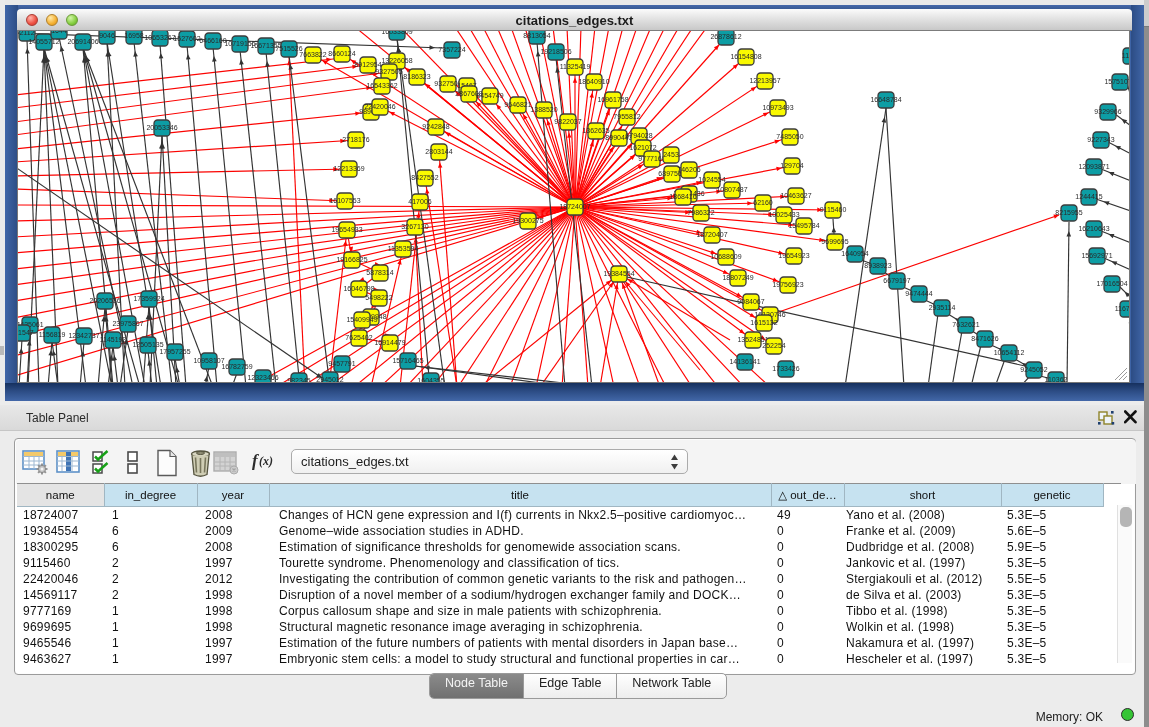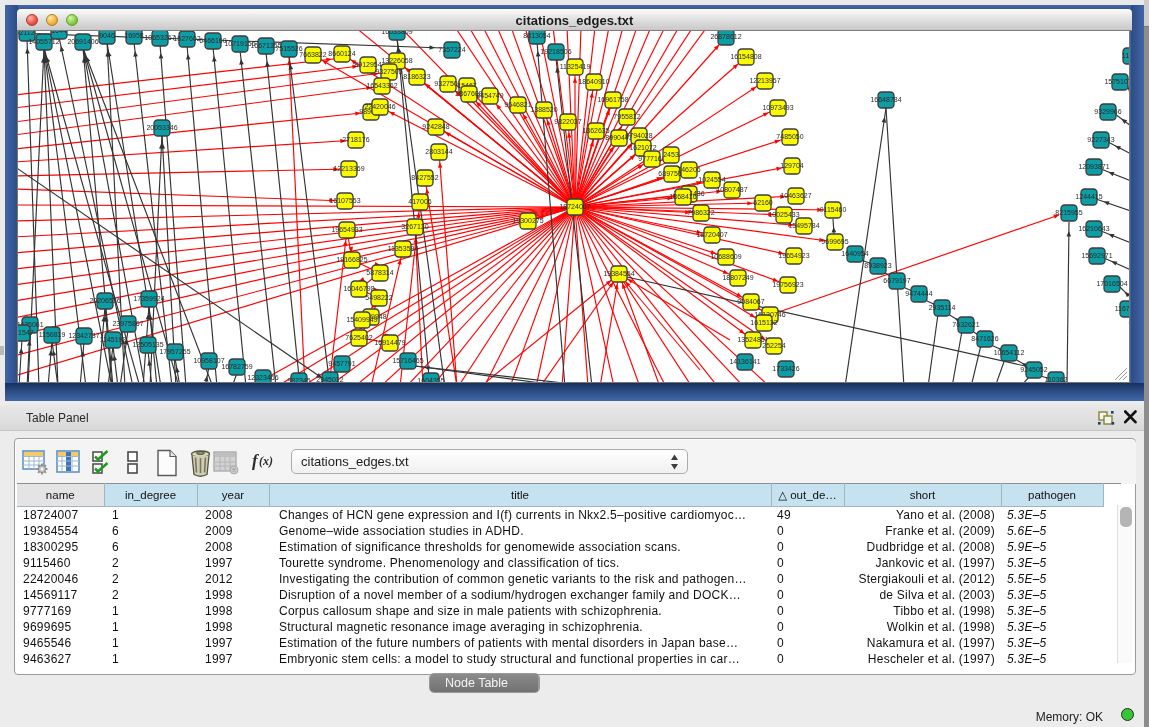--- a/index.html
+++ b/index.html
@@ -66,29 +66,29 @@
 #grid th { height:20px; background:#c6e2f0; border:1px solid #a0b6c2; border-top:1px solid #8f8f8f;
   font-weight:normal; font-size:11.5px; letter-spacing:0; padding:4px; overflow:hidden; white-space:nowrap; }
 #grid th.first { background:#e4e4e4; border-left:none; }
 #grid th.filler { background:#ffffff; border-right:none; border-color:#fff; border-top:1px solid #8f8f8f; }
 #grid td { height:16px; padding:0 2px; overflow:hidden; white-space:nowrap; }
 #grid td.c1 { padding-left:6px; }
 #grid td.c2 { padding-left:8px; }
 #grid td.c3 { padding-left:8px; }
 #grid td.c4 { padding-left:10px; }
 #grid td.c5 { padding-left:6px; }
-#grid td.c6 { text-align:right; padding-right:6px; }
-#grid td.c7 { padding-left:6px;font-style:italic; }
+#grid td.c6 { text-align:left; padding-right:6px; }
+#grid td.c7 { padding-left:6px; }
 #vscroll { position:absolute; right:3px; top:66px; width:15px; height:158px;
   background:#fafafa; border-left:1px solid #e0e0e0; }
 #vscroll .thumb { position:absolute; left:2px; top:2px; width:12px; height:20px;
   background:#b5b5b5; border-radius:5px; }
-#tabs { position:absolute; left:429px; top:272px; height:20px; display:flex;
+#tabs { position:absolute; left:429px; top:272px; height:26px; display:flex;
   border:1px solid #9a9a9a; border-radius:5px; overflow:hidden;
-  background:linear-gradient(#ffffff,#ededed); font-size:12.5px; color:#222;flex-direction:column; }
+  background:linear-gradient(#ffffff,#ededed); font-size:12.5px; color:#222; }
 #tabs .seg { padding:0 15px; line-height:19px; border-right:1px solid #9a9a9a; }
 #tabs .seg:last-child { border-right:none; }
 #tabs .sel { background:linear-gradient(#8b8b8b,#707070); color:#f4f4f4; }
 #memory { position:absolute; right:41px; top:309px; font-size:12px; color:#222; }
 #memled { position:absolute; right:10px; top:307px; width:13px; height:13px; border-radius:50%;
   background:#35c535; border:1.5px solid #2b2b2b; }
 </style></head>
 <body>
 <div id="stage">
  <div id="topstrip"></div>
@@ -829,21 +829,21 @@
             <col class="g8">
           </colgroup>
     <tbody>
             <tr>
       <th class="first">name</th>
               <th>in_degree</th>
               <th>year</th>
               <th>title</th>
       <th>△ out_de…</th>
               <th>short</th>
-              <th>pathogen</th>
+              <th>genetic</th>
               <th class="filler"></th>
     </tr>
     <tr>
               <td class="c1">18724007</td>
               <td class="c2">1</td>
               <td class="c3">2008</td>
               <td class="c4">Changes of HCN gene expression and I(f) currents in Nkx2.5–positive cardiomyoc…</td>
               <td class="c5">49</td>
               <td class="c6">Yano et al. (2008)</td>
               <td class="c7">5.3E–5</td>

